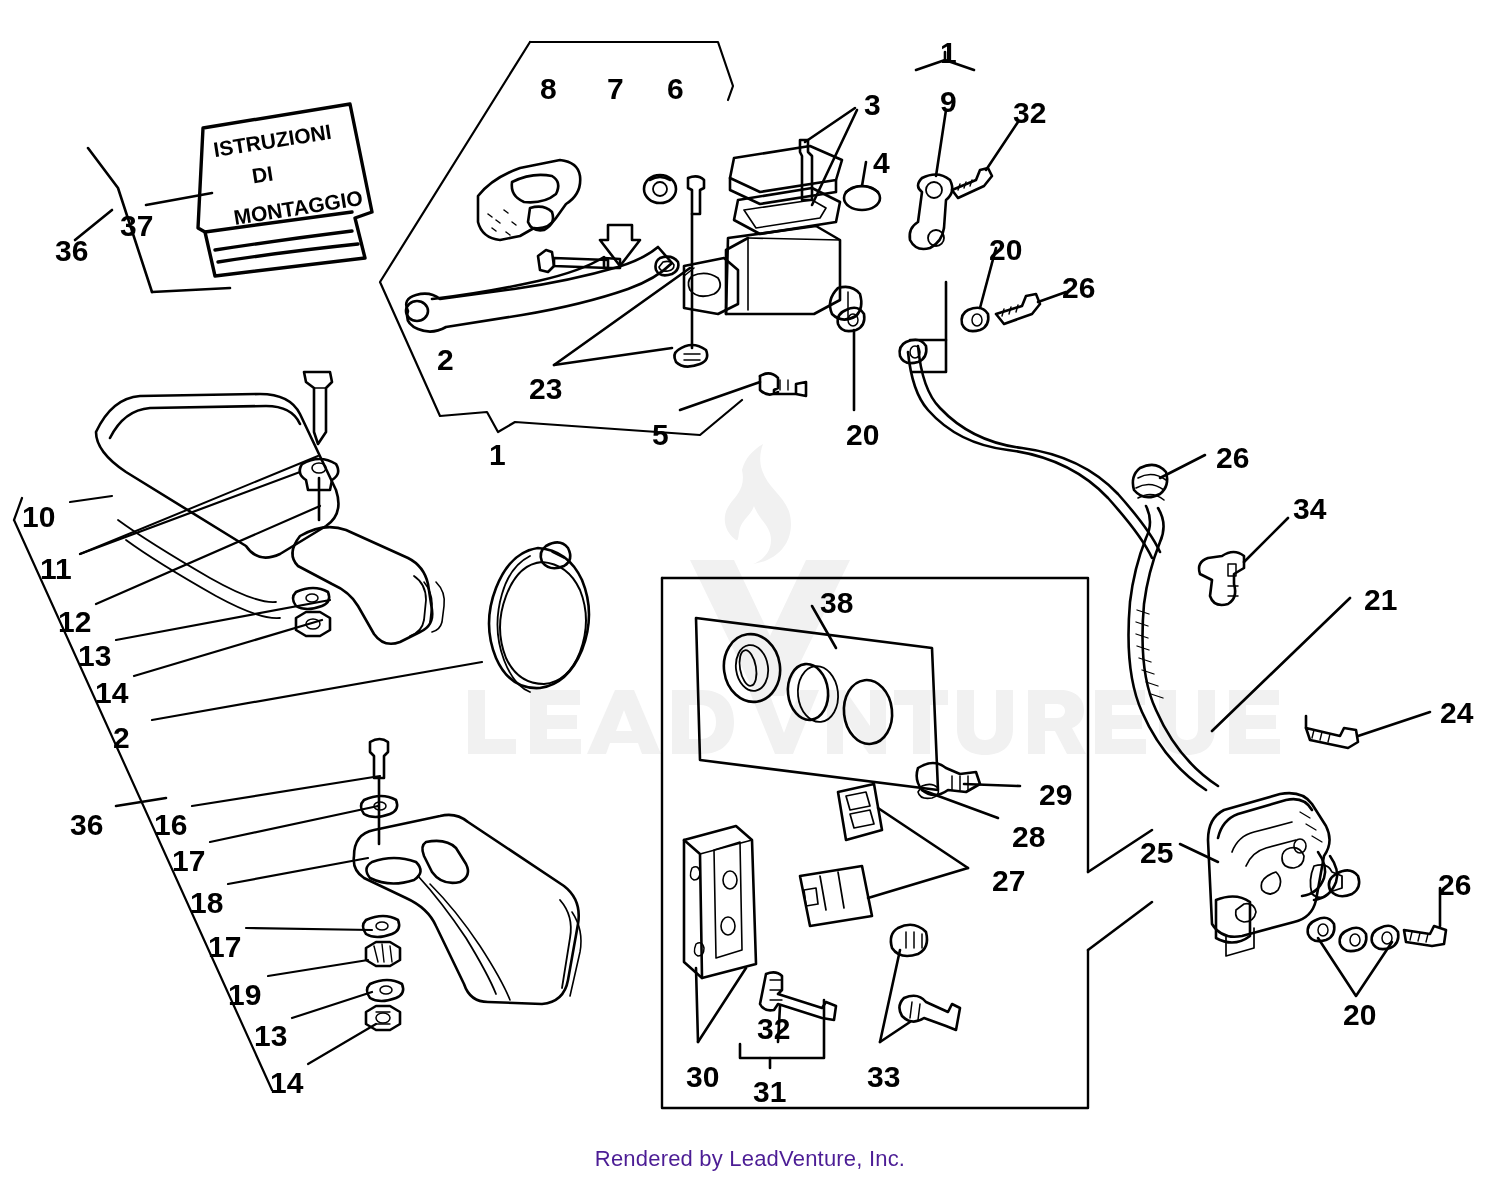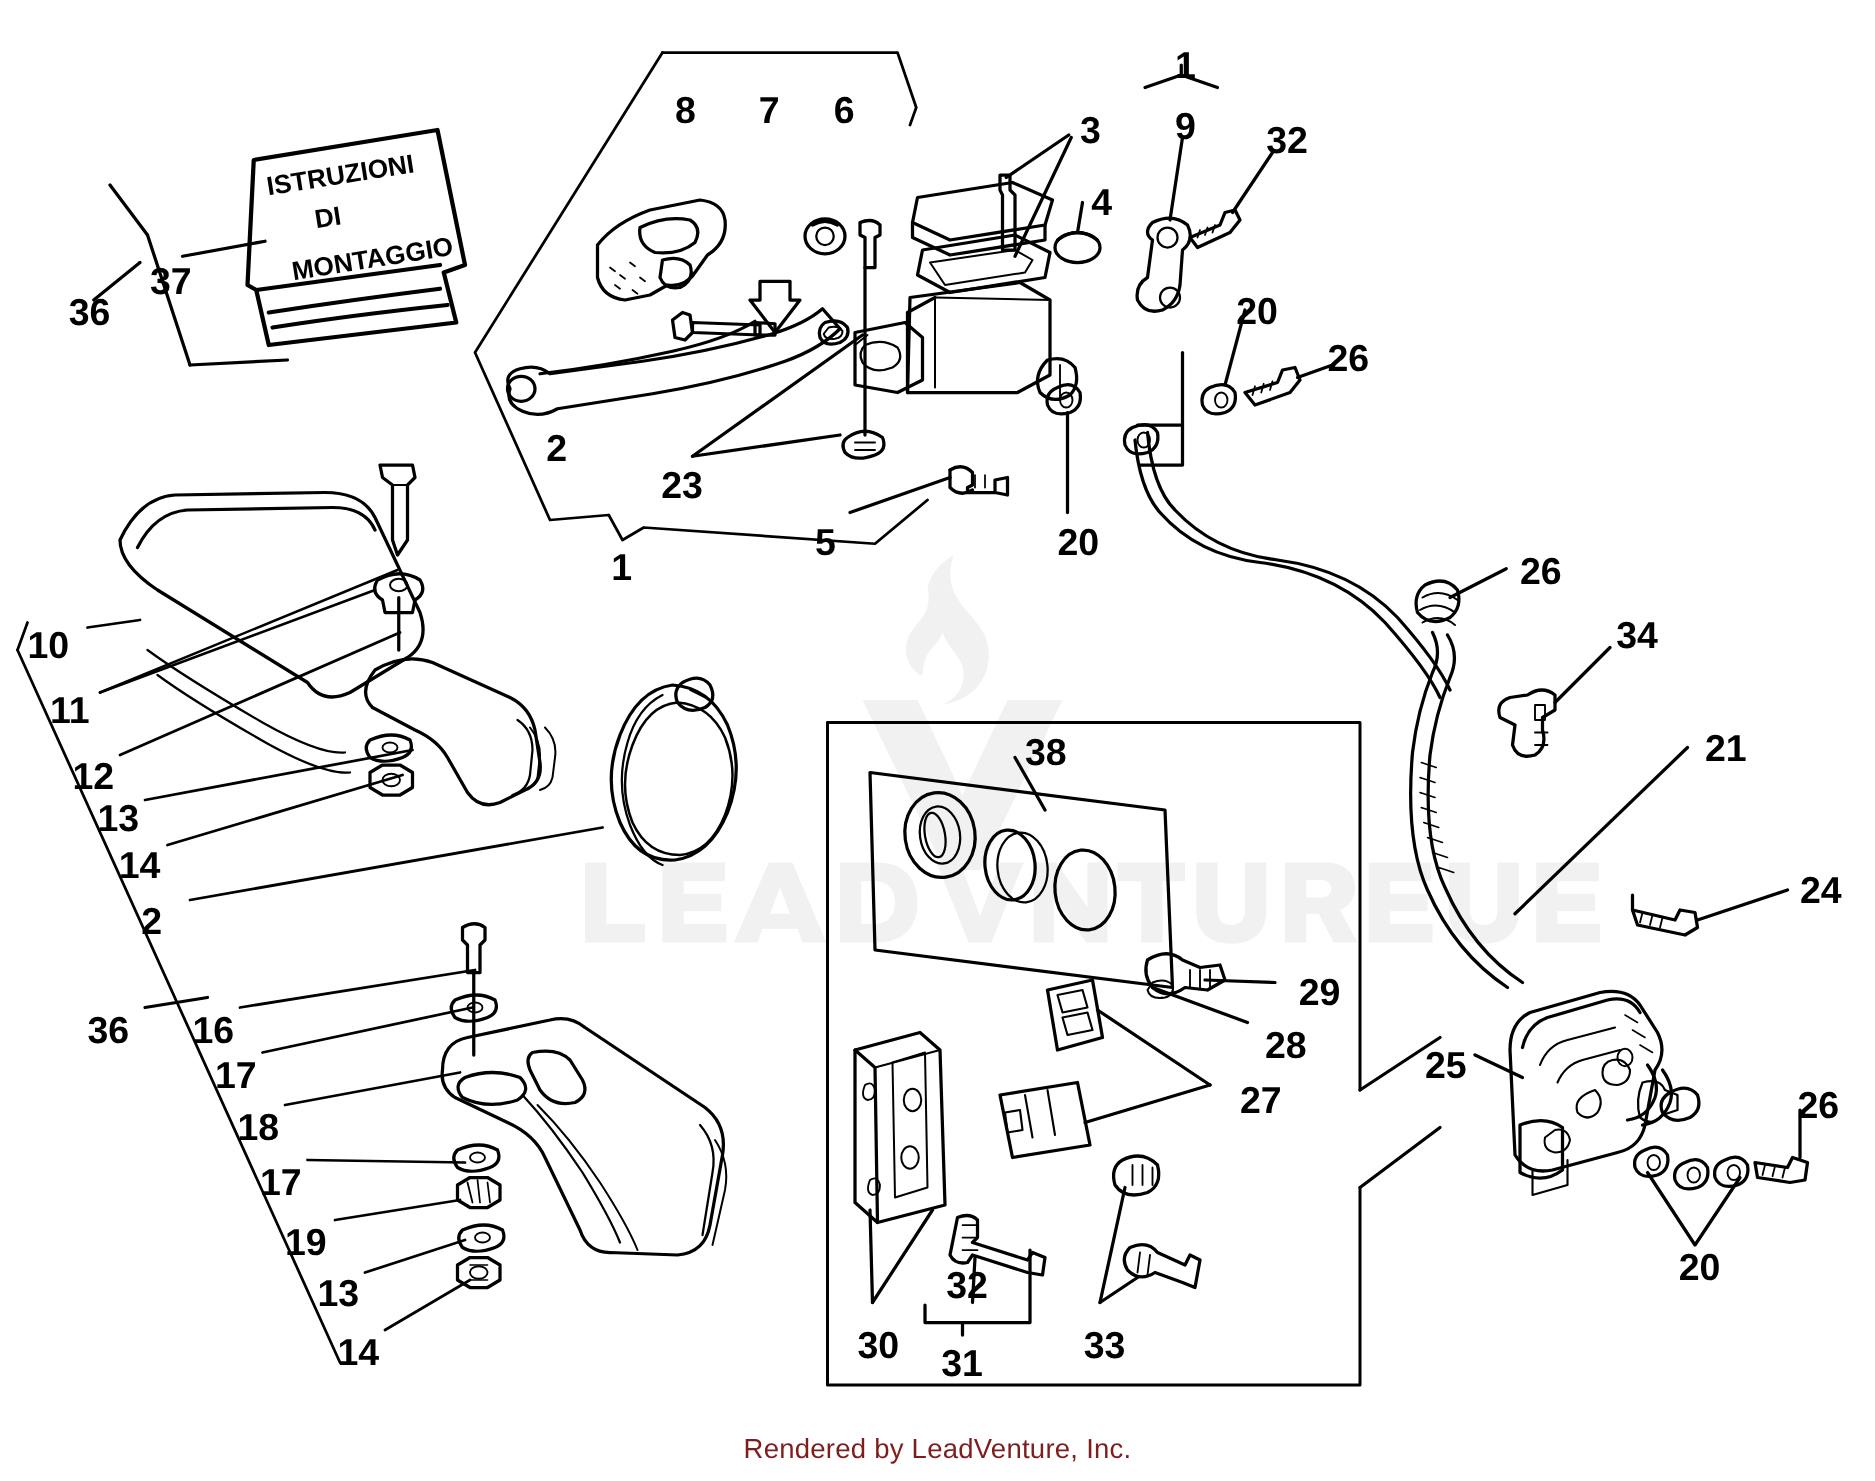--- a/index.html
+++ b/index.html
@@ -2,21 +2,21 @@
 <html><head>
 <meta charset="utf-8">
 <style>
   html,body{margin:0;padding:0;background:#ffffff;}
   body{width:1500px;height:1185px;position:relative;overflow:hidden;
        font-family:"Liberation Sans", sans-serif;color:#000;}
   #stage{position:absolute;left:0;top:0;width:1500px;height:1185px;}
   svg.layer{position:absolute;left:0;top:0;width:1500px;height:1185px;overflow:visible;}
   .wm{position:absolute;left:0;top:0;width:1500px;height:1185px;pointer-events:none;}
   .footer{position:absolute;left:0;top:1146px;width:1500px;text-align:center;
-          font-size:22px;letter-spacing:.2px;color:#7f1d1d;}
+          font-size:22px;letter-spacing:.2px;color:#4c1d95;}
   .callout{position:absolute;font-family:"Liberation Sans", sans-serif;
            font-weight:bold;font-size:30px;line-height:1;color:#000;
            white-space:nowrap;}
   .booklet-txt{position:absolute;font-family:"Liberation Sans", sans-serif;
                font-weight:bold;color:#000;white-space:nowrap;}
 </style>
 </head>
 <body>
 
 <div id="stage">

